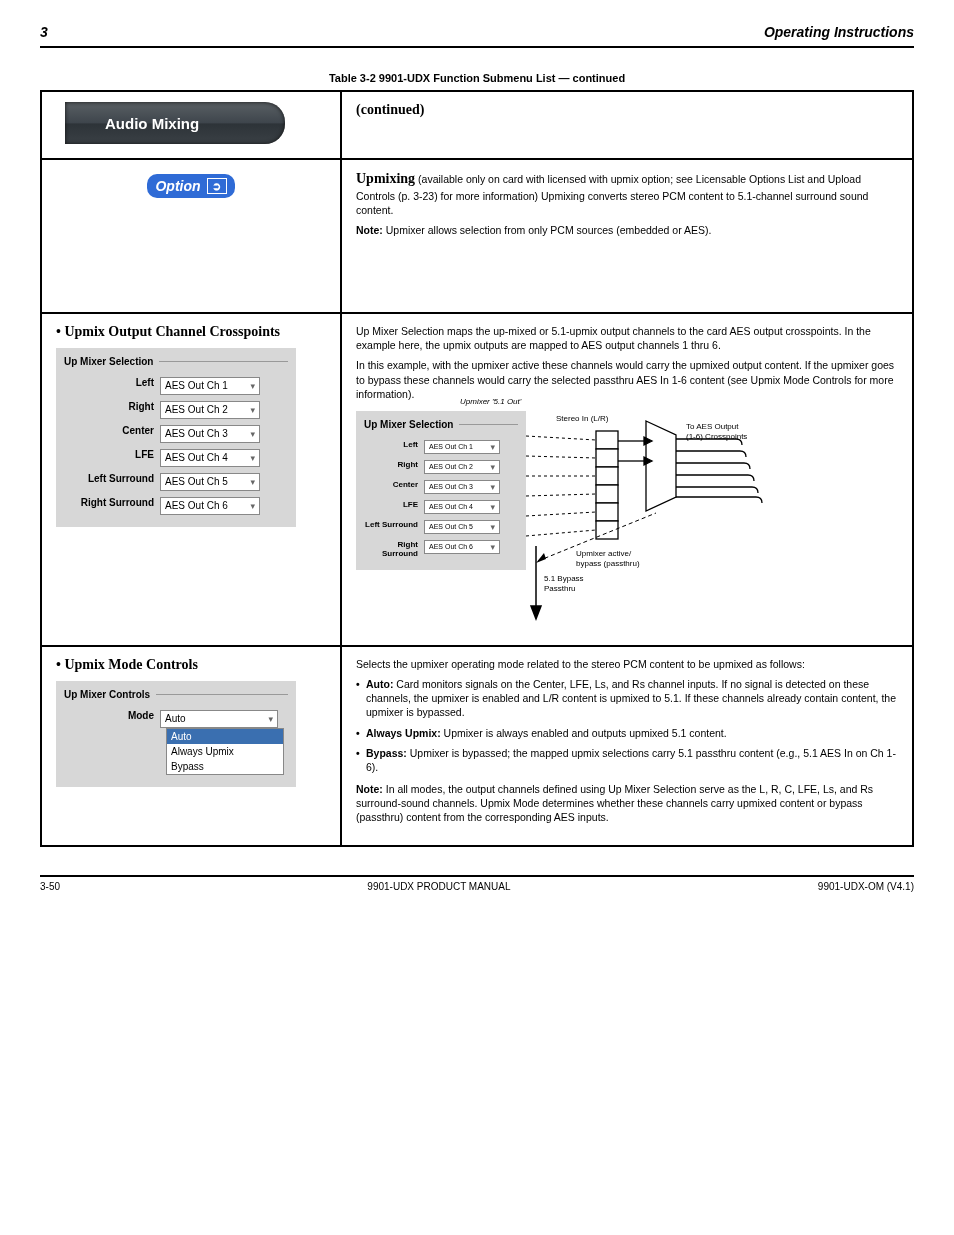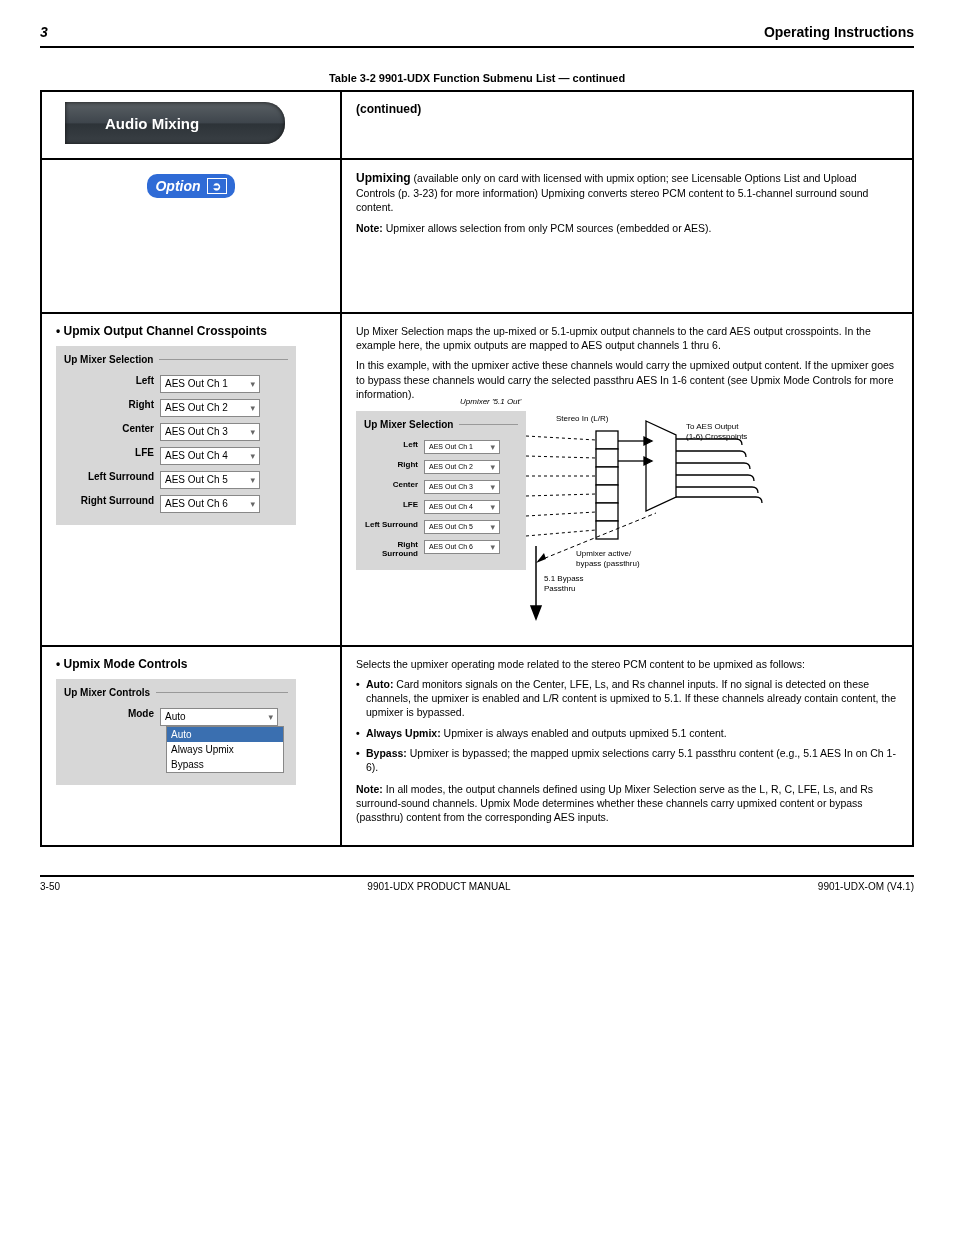--- a/index.html
+++ b/index.html
@@ -11,21 +11,21 @@
     width: 954px;
     padding: 24px 40px 10px 40px;
   }
   .page-header {
     display: flex;
     justify-content: space-between;
     align-items: flex-end;
     padding-bottom: 6px;
   }
   .chapter-num { font-weight: bold; font-style: italic; font-size: 14px; }
-  .chapter-title { font-weight: bold; font-size: 14px; }
+  .chapter-title { font-weight: bold; font-style: italic; font-size: 14px; }
   .hr-top { border: none; border-top: 2px solid #000; margin-bottom: 24px; }
 
   .table-caption { text-align: center; font-weight: bold; margin-bottom: 6px; font-size: 11px; }
 
   table.main {
     width: 100%;
     border-collapse: collapse;
     border: 2px solid #000;
   }
   table.main td {
@@ -86,21 +86,21 @@
     padding: 0 4px; width:100px; display:flex; align-items:center; justify-content:space-between;
   }
   .dropdown .care{ color:#666; font-size:9px; }
 
   .modebox .options {
     margin-left:102px; background:#fff; border:1px solid #888; width:118px;
   }
   .modebox .options div{ padding:2px 4px; cursor:default; }
   .modebox .options div.sel{ background:#3a6fb0; color:#fff; }
 
-  .rowhead { font-weight:bold; font-size:12px; }
+  .rowhead { font-weight:bold; font-size:14px;font-family:Liberation Serif, serif; }
   .desc { font-size:10.5px; line-height:1.35; }
   .desc p{ margin-bottom:6px; }
   .note { font-weight:bold; }
   .bullet{ display:flex; margin:6px 0 2px 0;}
   .bullet .dot{ width:10px; font-weight:bold;}
   .bullet .btxt{ flex:1; }
 
   
   .svgtext{ font: 8px Arial; }
 

